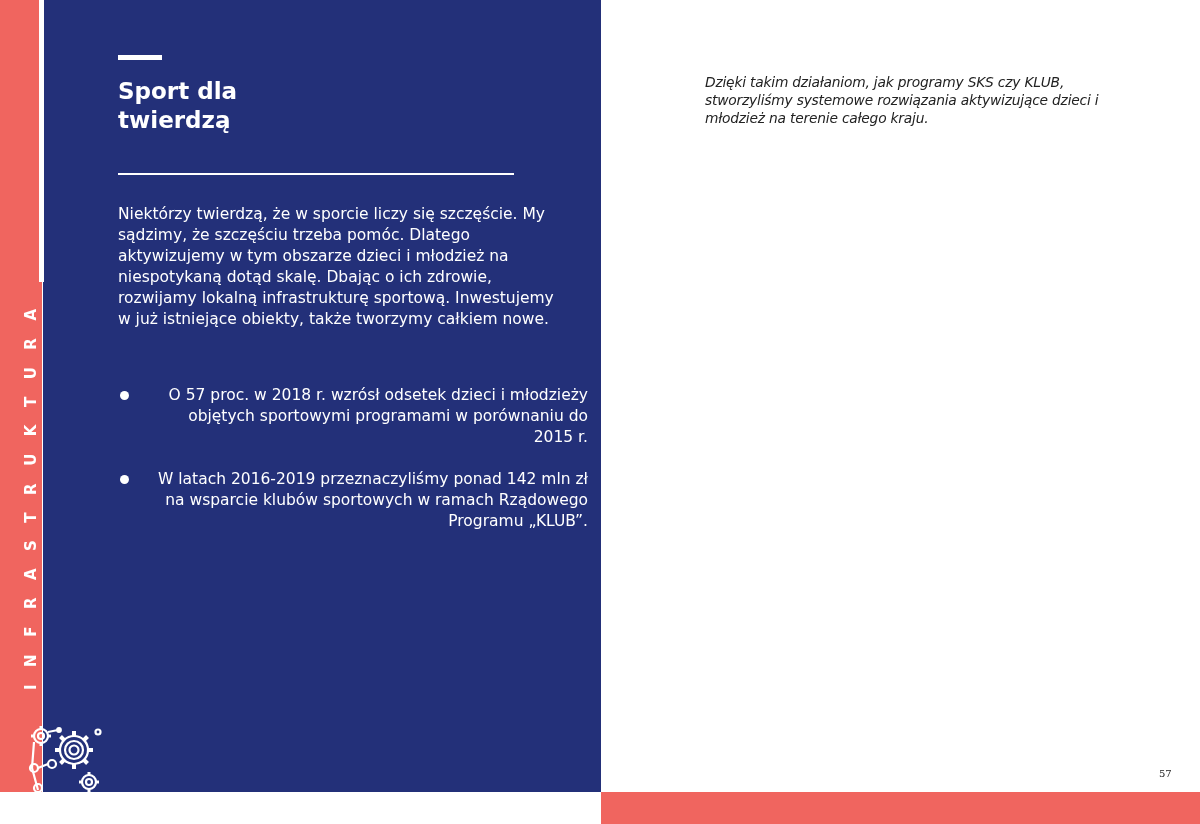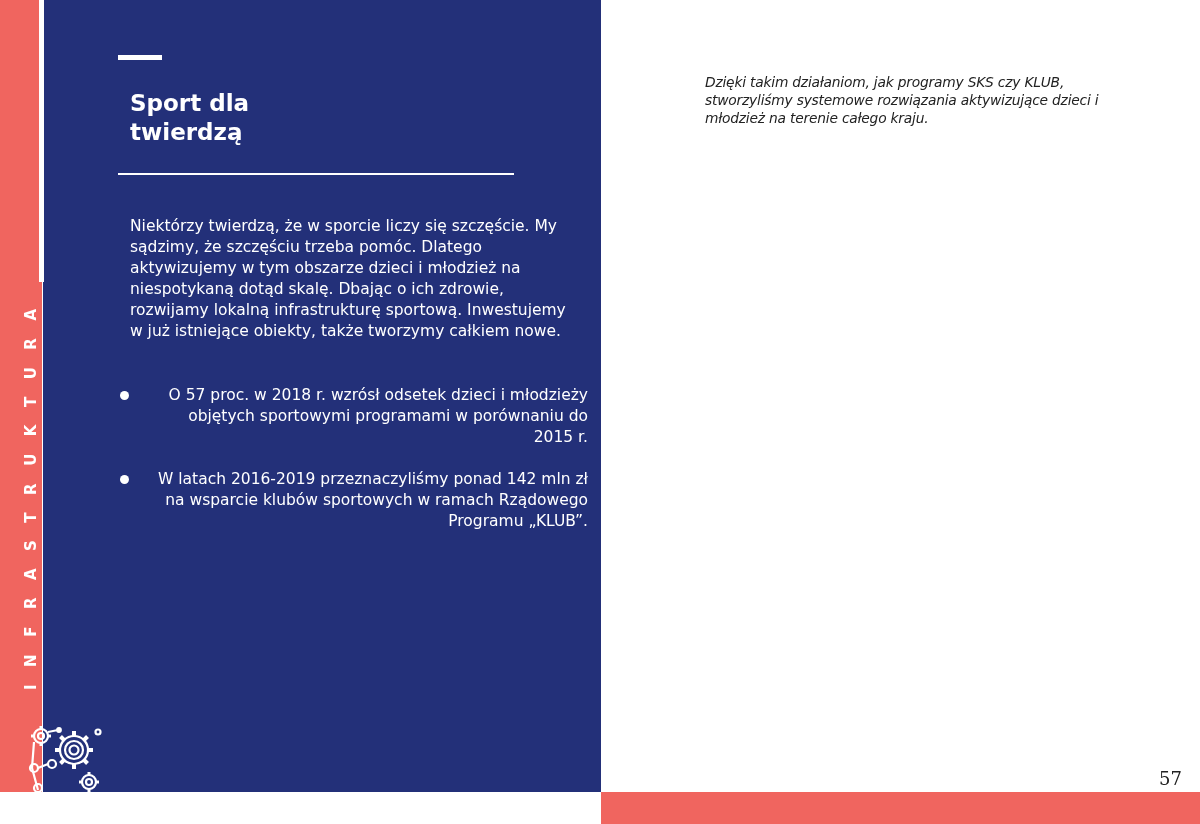--- a/index.html
+++ b/index.html
@@ -55,48 +55,48 @@
       position: absolute; left: 2px; top: 6px; width: 9px; height: 9px;
       border-radius: 50%; background: #ffffff;
     }
     .quote {
       position: absolute; left: 690px; top: 58px; width: 400px;
       color: #222222; font-style: italic; font-size: 13.8px; line-height: 18px;
       letter-spacing: -0.2px;
     }
     .page-number {
       position: absolute; left: 1159px; top: 768px;
-      font-family: "DejaVu Serif", serif; font-size: 18px; color: #222222;
+      font-family: "DejaVu Serif", serif; font-size: 10px; color: #222222;
     }
     .bottom-bar {
       position: absolute; left: 601px; top: 792px; width: 599px; height: 32px;
       background: #f0655f;
     }
     .gears-icon {
       position: absolute; left: 24px; top: 720px; width: 82px; height: 72px;
       overflow: hidden;
     }
   </style>
 </head>
 <body>
 
 <div class="coral-strip"></div>
 <div class="navy-panel"></div>
 <div class="white-rule"></div>
 
 <div class="vertical-label">INFRASTRUKTURA</div>
 
 <div class="title-dash"></div>
-<h1 class="title" style="margin:12px;">
+<h1 class="title" style="margin:0;">
   <span>Sport dla</span><br>
   <span>twierdzą</span>
 </h1>
 <div class="title-rule"></div>
 
-<p class="intro" style="margin:12px;">Niektórzy twierdzą, że w sporcie liczy się szczęście. My sądzimy, że szczęściu trzeba pomóc. Dlatego aktywizujemy w tym obszarze dzieci i młodzież na niespotykaną dotąd skalę. Dbając o ich zdrowie, rozwijamy lokalną infrastrukturę sportową. Inwestujemy w już istniejące obiekty, także tworzymy całkiem nowe.</p>
+<p class="intro" style="margin:0;">Niektórzy twierdzą, że w sporcie liczy się szczęście. My sądzimy, że szczęściu trzeba pomóc. Dlatego aktywizujemy w tym obszarze dzieci i młodzież na niespotykaną dotąd skalę. Dbając o ich zdrowie, rozwijamy lokalną infrastrukturę sportową. Inwestujemy w już istniejące obiekty, także tworzymy całkiem nowe.</p>
 
 <ul class="bullets">
   <li class="bullet">
     <span class="bullet-dot"></span>
     <span>O 57 proc. w 2018 r. wzrósł odsetek dzieci i młodzieży objętych sportowymi programami w porównaniu do 2015 r.</span>
   </li>
   <li class="bullet">
     <span class="bullet-dot"></span>
     <span>W latach 2016-2019 przeznaczyliśmy ponad 142 mln zł na wsparcie klubów sportowych w ramach Rządowego Programu „KLUB”.</span>
   </li>

